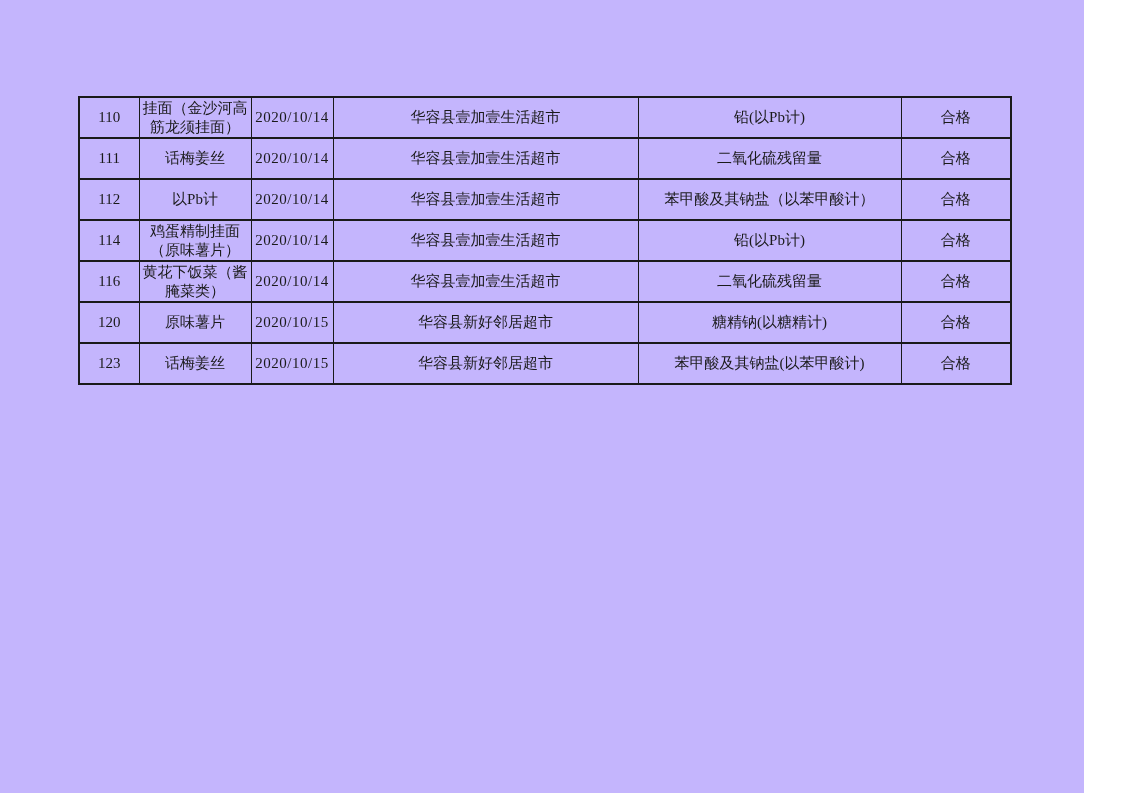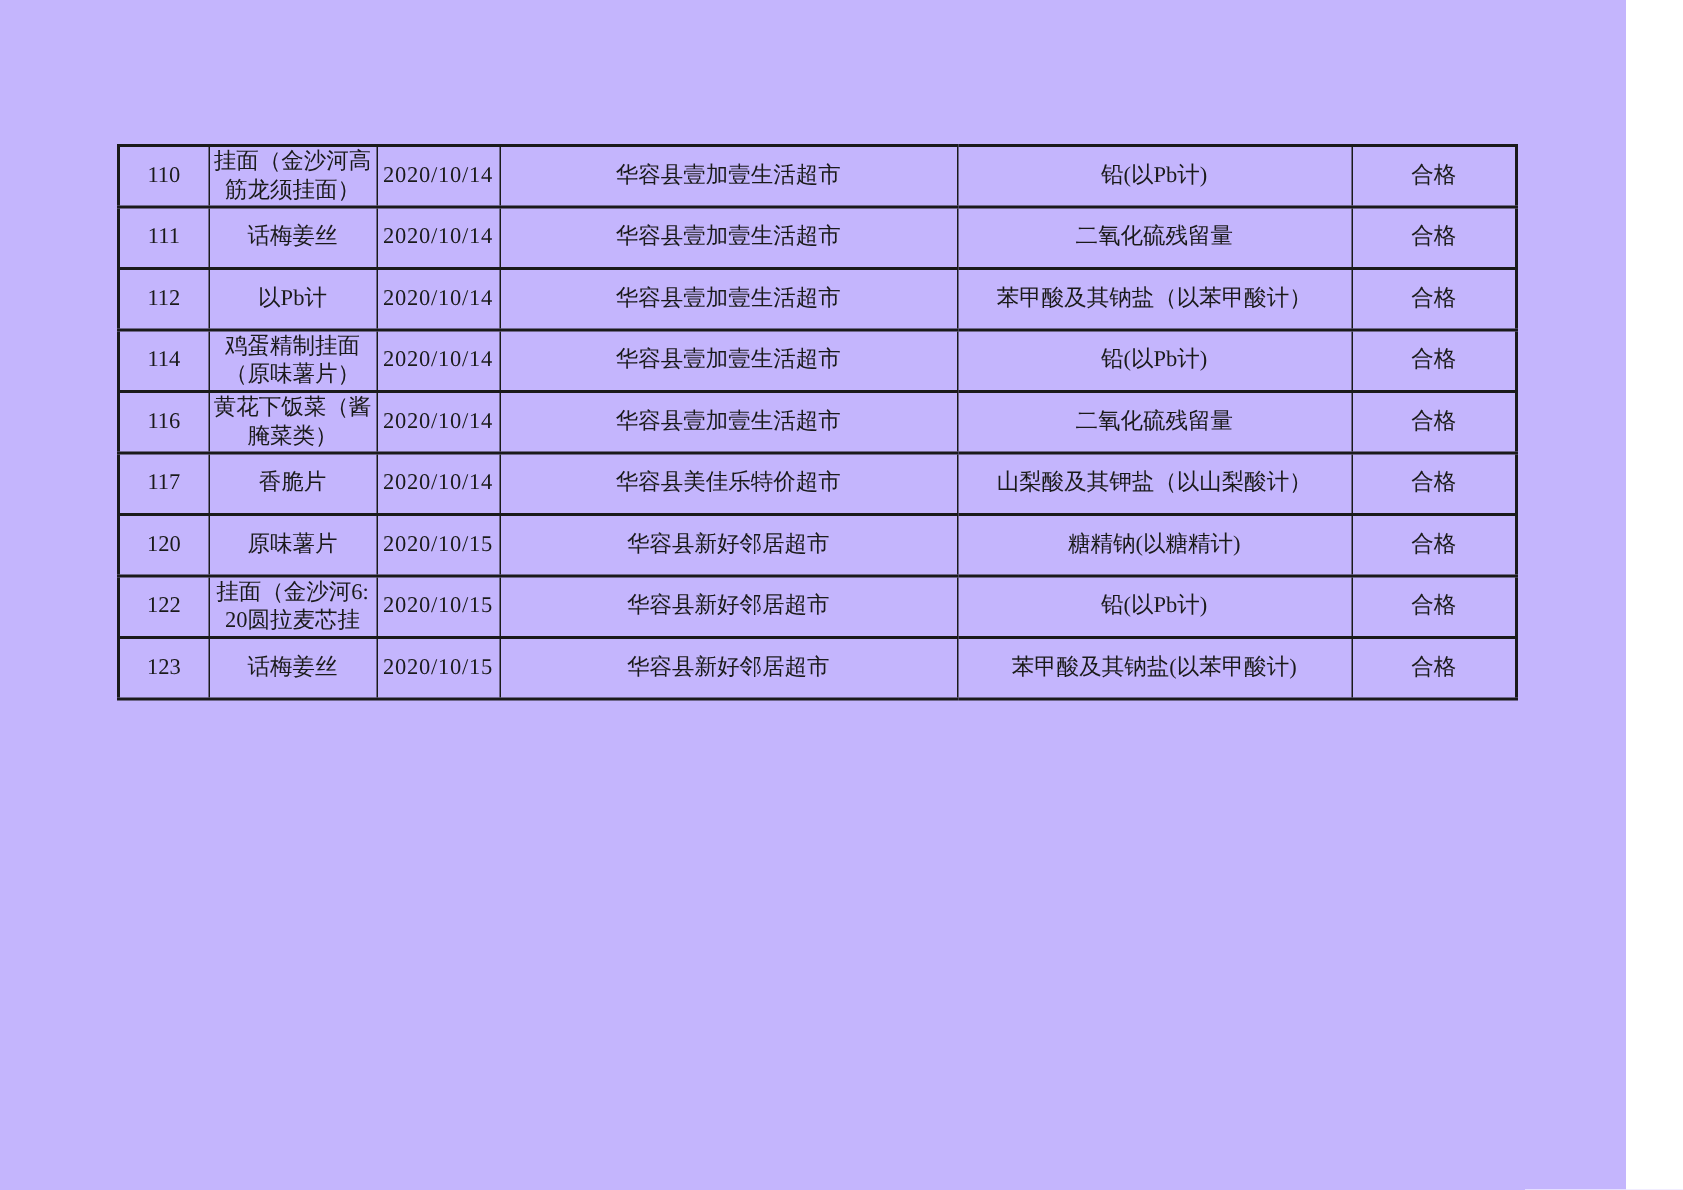--- a/index.html
+++ b/index.html
@@ -102,49 +102,33 @@
 
   <tr>
     <td class="cell-no">116</td>
     <td class="cell-product">黄花下饭菜（酱腌菜类）</td>
     <td class="cell-date">2020/10/14</td>
     <td class="cell-store">华容县壹加壹生活超市</td>
     <td class="cell-item">二氧化硫残留量</td>
     <td class="cell-result">合格</td>
   </tr>
 
-  <tr>
-    <td class="cell-no">117</td>
-    <td class="cell-product">香脆片</td>
-    <td class="cell-date">2020/10/14</td>
-    <td class="cell-store">华容县美佳乐特价超市</td>
-    <td class="cell-item">山梨酸及其钾盐（以山梨酸计）</td>
-    <td class="cell-result">合格</td>
-  </tr>
 
 
 
   <tr>
     <td class="cell-no">120</td>
     <td class="cell-product">原味薯片</td>
     <td class="cell-date">2020/10/15</td>
     <td class="cell-store">华容县新好邻居超市</td>
     <td class="cell-item">糖精钠(以糖精计)</td>
     <td class="cell-result">合格</td>
   </tr>
 
 
-  <tr>
-    <td class="cell-no">122</td>
-    <td class="cell-product">挂面（金沙河6: 20圆拉麦芯挂</td>
-    <td class="cell-date">2020/10/15</td>
-    <td class="cell-store">华容县新好邻居超市</td>
-    <td class="cell-item">铅(以Pb计)</td>
-    <td class="cell-result">合格</td>
-  </tr>
 
   <tr>
     <td class="cell-no">123</td>
     <td class="cell-product">话梅姜丝</td>
     <td class="cell-date">2020/10/15</td>
     <td class="cell-store">华容县新好邻居超市</td>
     <td class="cell-item">苯甲酸及其钠盐(以苯甲酸计)</td>
     <td class="cell-result">合格</td>
   </tr>
 </tbody>

